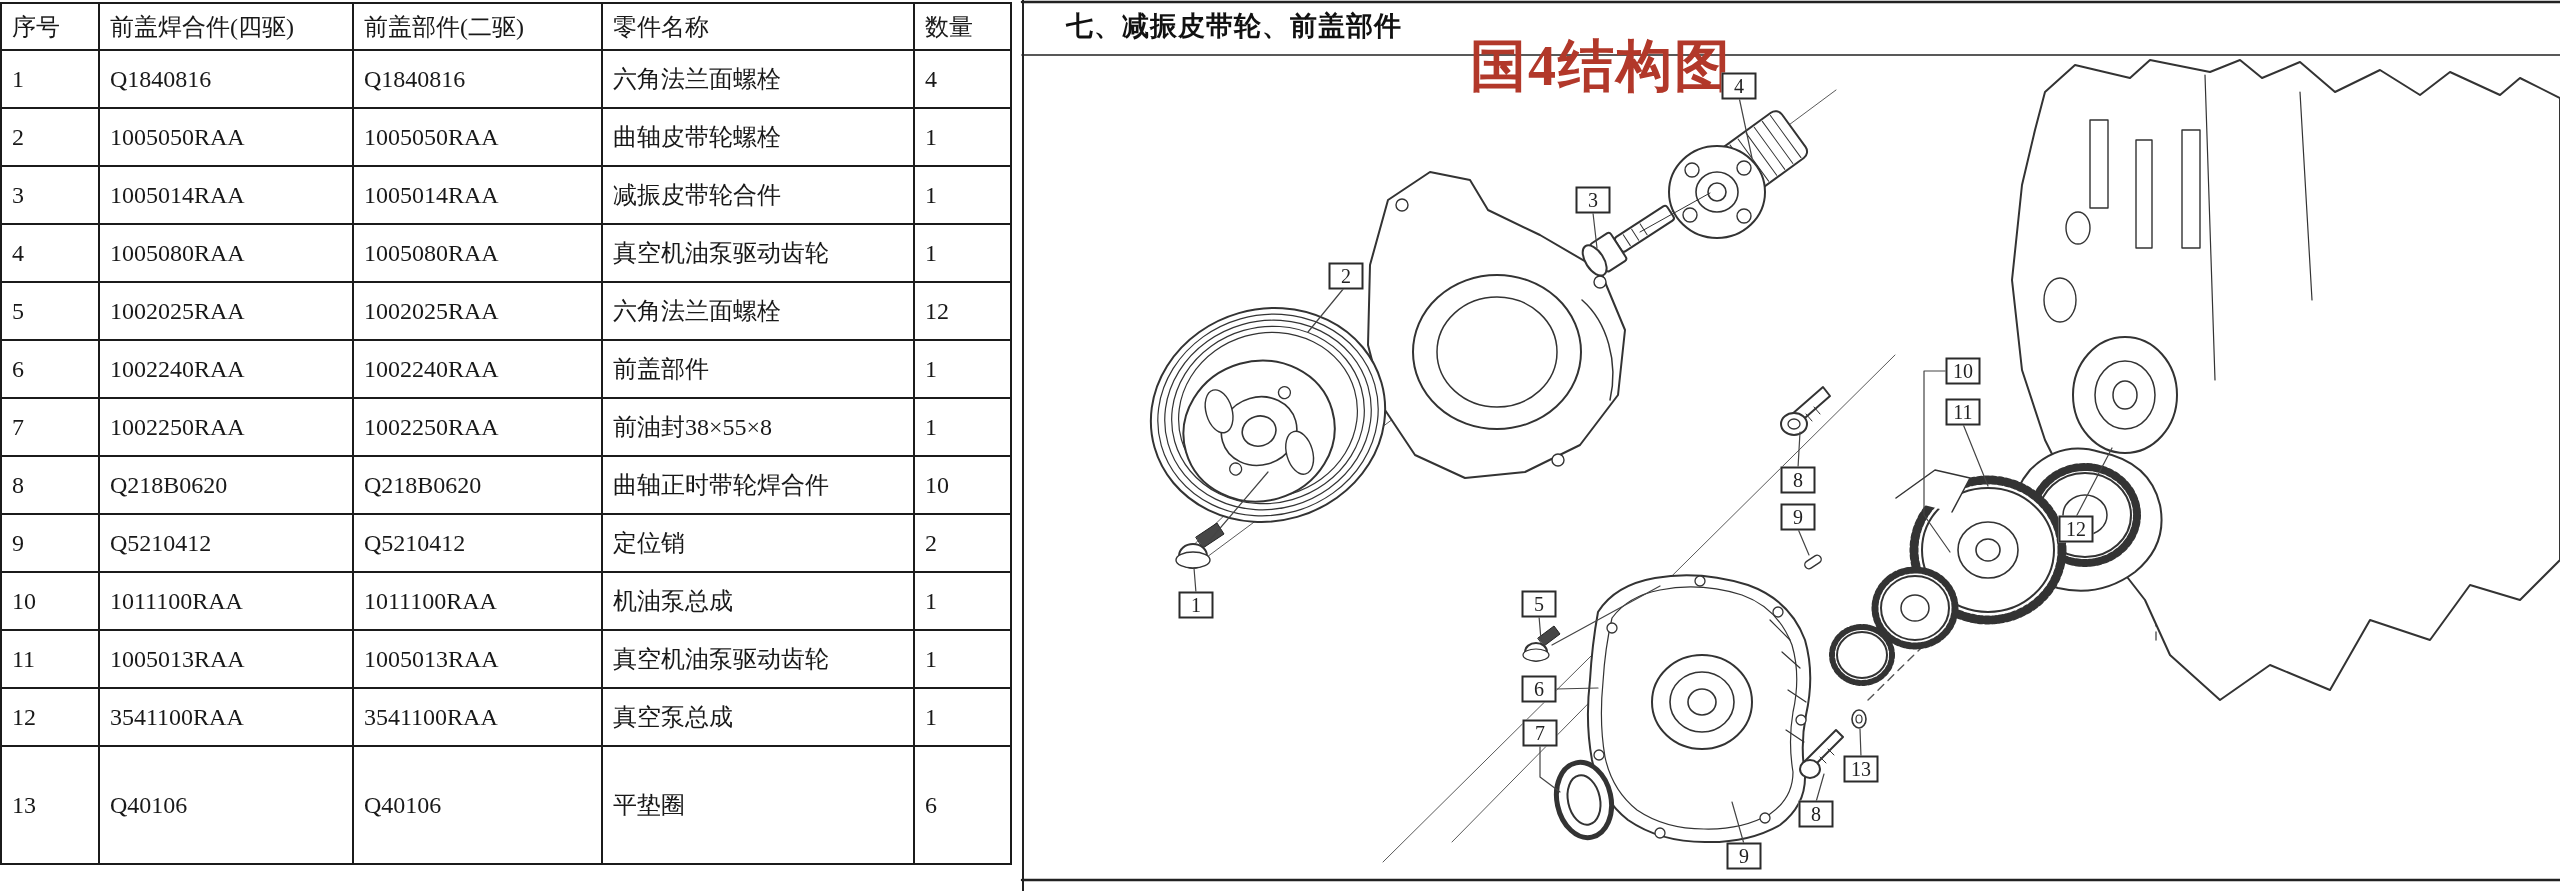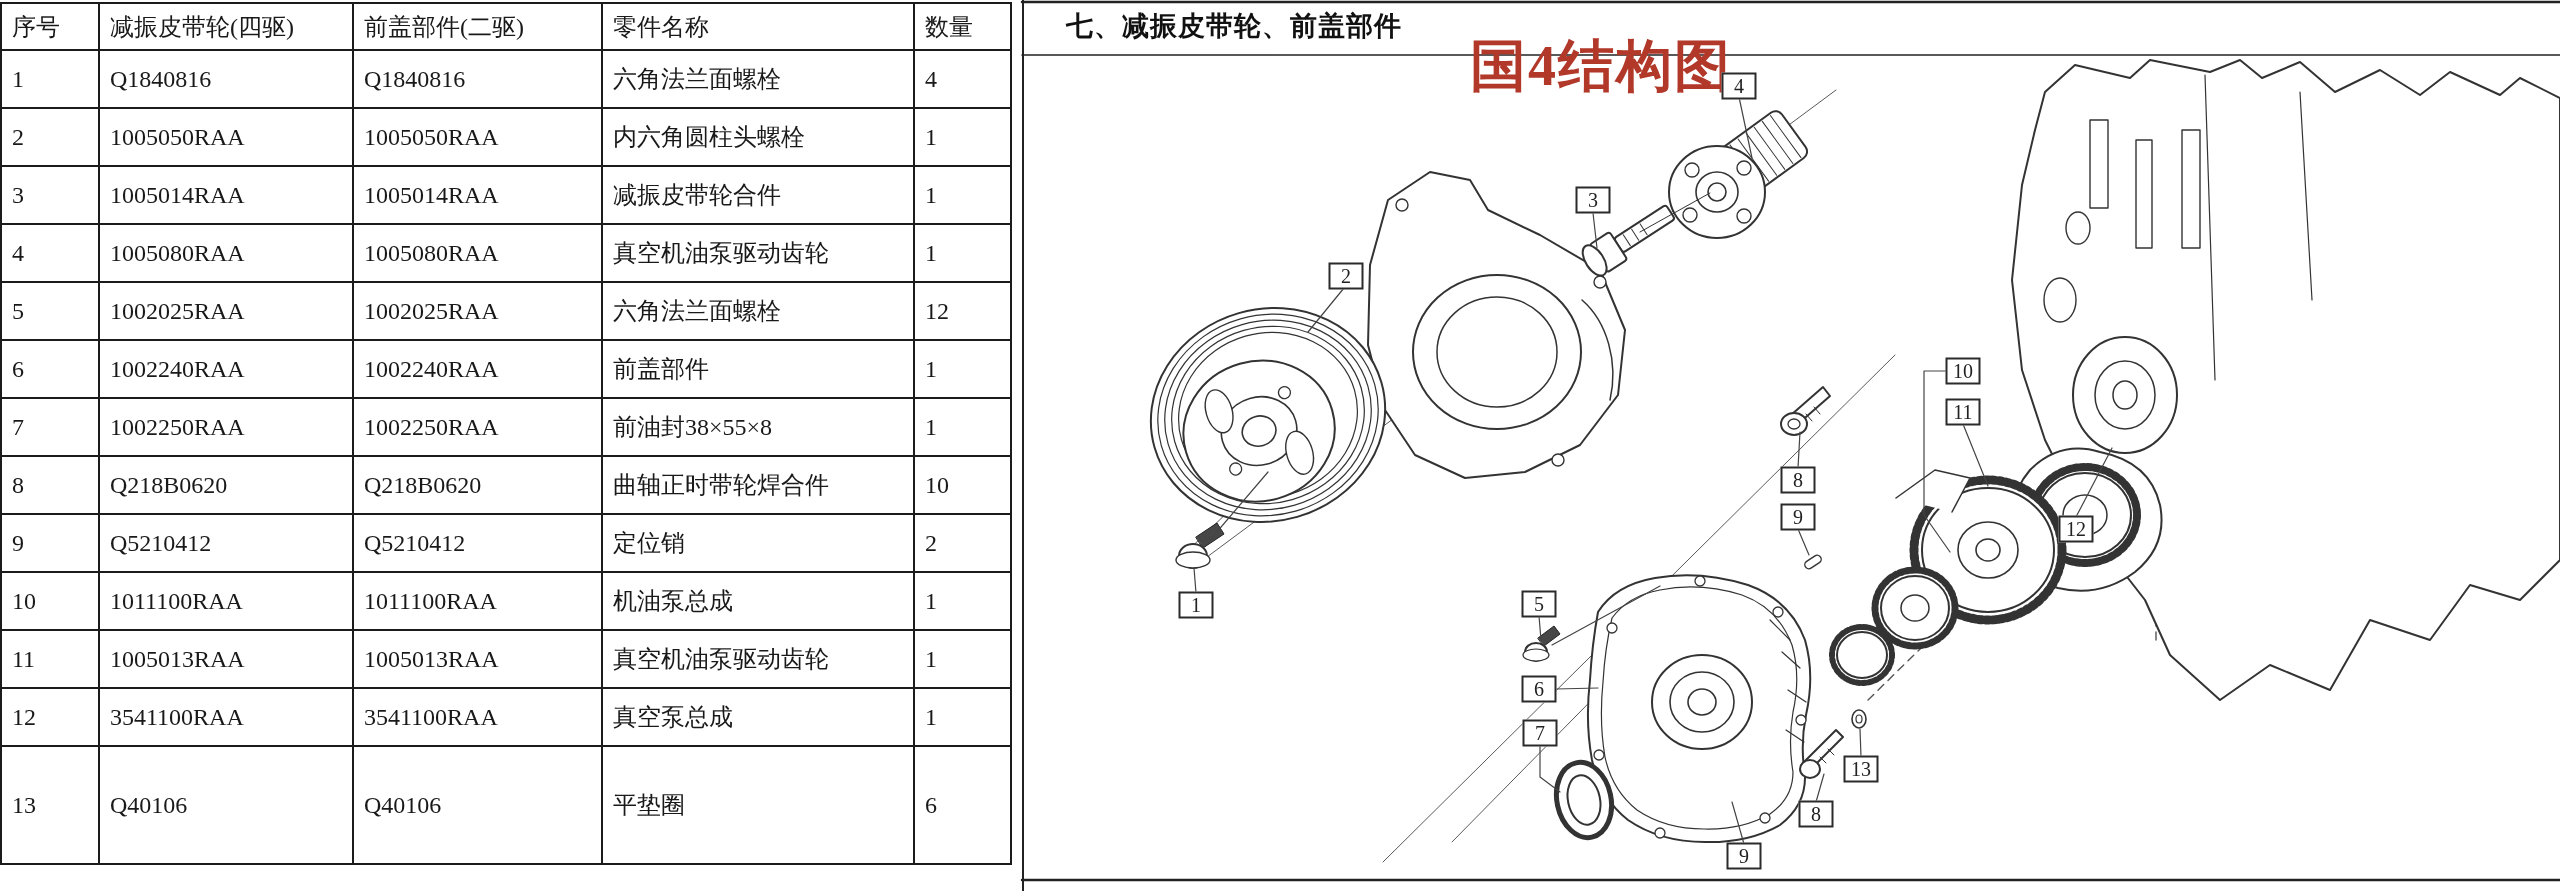--- a/index.html
+++ b/index.html
@@ -42,39 +42,39 @@
     <colgroup>
       <col style="width:98px">
         <col style="width:254px">
         <col style="width:249px">
       <col style="width:312px">
         <col style="width:97px">
     </colgroup>
     <thead>
       <tr id="header-row">
           <th>序号</th>
-          <th>减振皮带轮(四驱)</th>
+          <th>前盖焊合件(四驱)</th>
           <th>前盖部件(二驱)</th>
           <th>零件名称</th>
           <th>数量</th>
         </tr>
     </thead>
     <tbody id="table-body">
         <tr>
           <td>1</td>
           <td class="code">Q1840816</td>
           <td class="code">Q1840816</td>
           <td>六角法兰面螺栓</td>
           <td>4</td>
         </tr>
         <tr>
           <td>2</td>
           <td class="code">1005050RAA</td>
           <td class="code">1005050RAA</td>
-          <td>内六角圆柱头螺栓</td>
+          <td>曲轴皮带轮螺栓</td>
           <td>1</td>
         </tr>
         <tr>
           <td>3</td>
           <td class="code">1005014RAA</td>
           <td class="code">1005014RAA</td>
           <td>减振皮带轮合件</td>
           <td>1</td>
         </tr>
         <tr>

